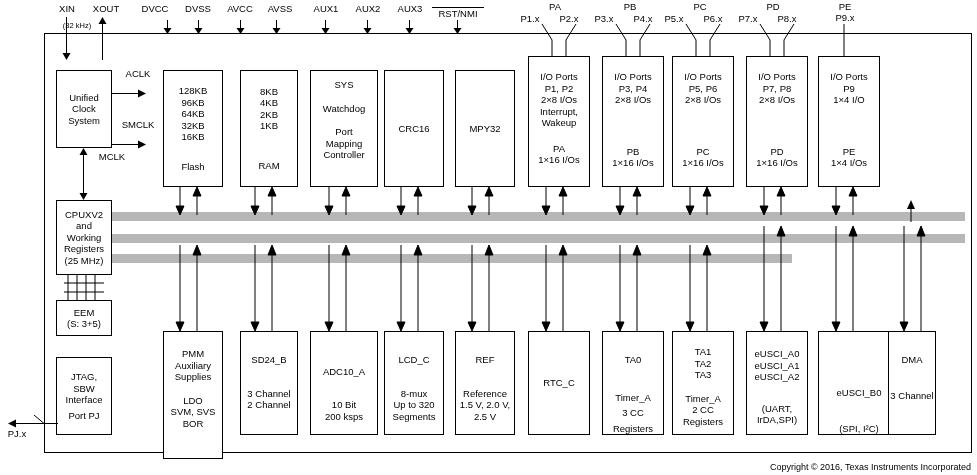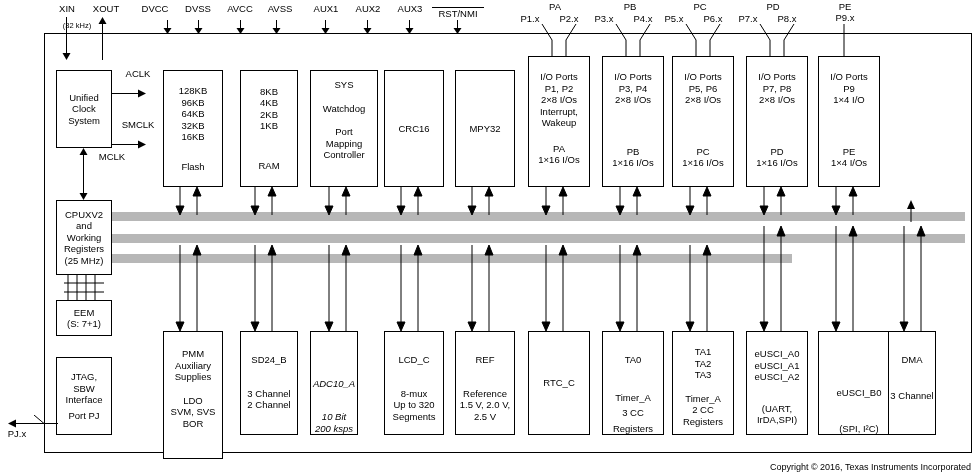--- a/index.html
+++ b/index.html
@@ -200,21 +200,21 @@
       <line x1="13" y1="0" x2="13" y2="26" stroke="#000"></line>
       <line x1="22" y1="0" x2="22" y2="26" stroke="#000"></line>
       <line x1="31" y1="0" x2="31" y2="26" stroke="#000"></line>
       <line x1="0" y1="8" x2="40" y2="8" stroke="#000"></line>
       <line x1="0" y1="17" x2="40" y2="17" stroke="#000"></line>
     </svg>
   </div>
 
   <div class="abs blk" style="left:56px;top:300px;width:56px;height:36px;">
     <span class="ln">EEM</span>
-    <span class="ln">(S: 7+1)</span>
+    <span class="ln">(S: 3+5)</span>
   </div>
 
   <div class="abs blk" style="left:56px;top:357px;width:56px;height:78px;">
     <span class="ln">JTAG,</span>
     <span class="ln">SBW</span>
     <span class="ln">Interface</span>
     <div class="spacer"></div>
     <span class="ln">Port PJ</span>
   </div>
 
@@ -544,21 +544,21 @@
     <span class="ln">BOR</span>
   </div>
 
   <div class="abs blk" style="left:240px;top:331px;width:58px;height:104px;justify-content:flex-start;padding-top:22px;">
     <span class="ln">SD24_B</span>
     <div style="height:22px;"></div>
     <span class="ln">3 Channel</span>
     <span class="ln">2 Channel</span>
   </div>
 
-  <div class="abs blk" style="left:310px;top:331px;width:48px;height:104px;justify-content:flex-end;padding-top:22px;font-style:italic;">
+  <div class="abs blk" style="left:310px;top:331px;width:68px;height:104px;justify-content:center;padding-top:22px;">
     <span class="ln">ADC10_A</span>
     <div style="height:22px;"></div>
     <span class="ln">10 Bit</span>
     <span class="ln">200 ksps</span>
   </div>
 
   <div class="abs blk" style="left:384px;top:331px;width:60px;height:104px;justify-content:flex-start;padding-top:22px;">
     <span class="ln">LCD_C</span>
     <div style="height:22px;"></div>
     <span class="ln">8-mux</span>

